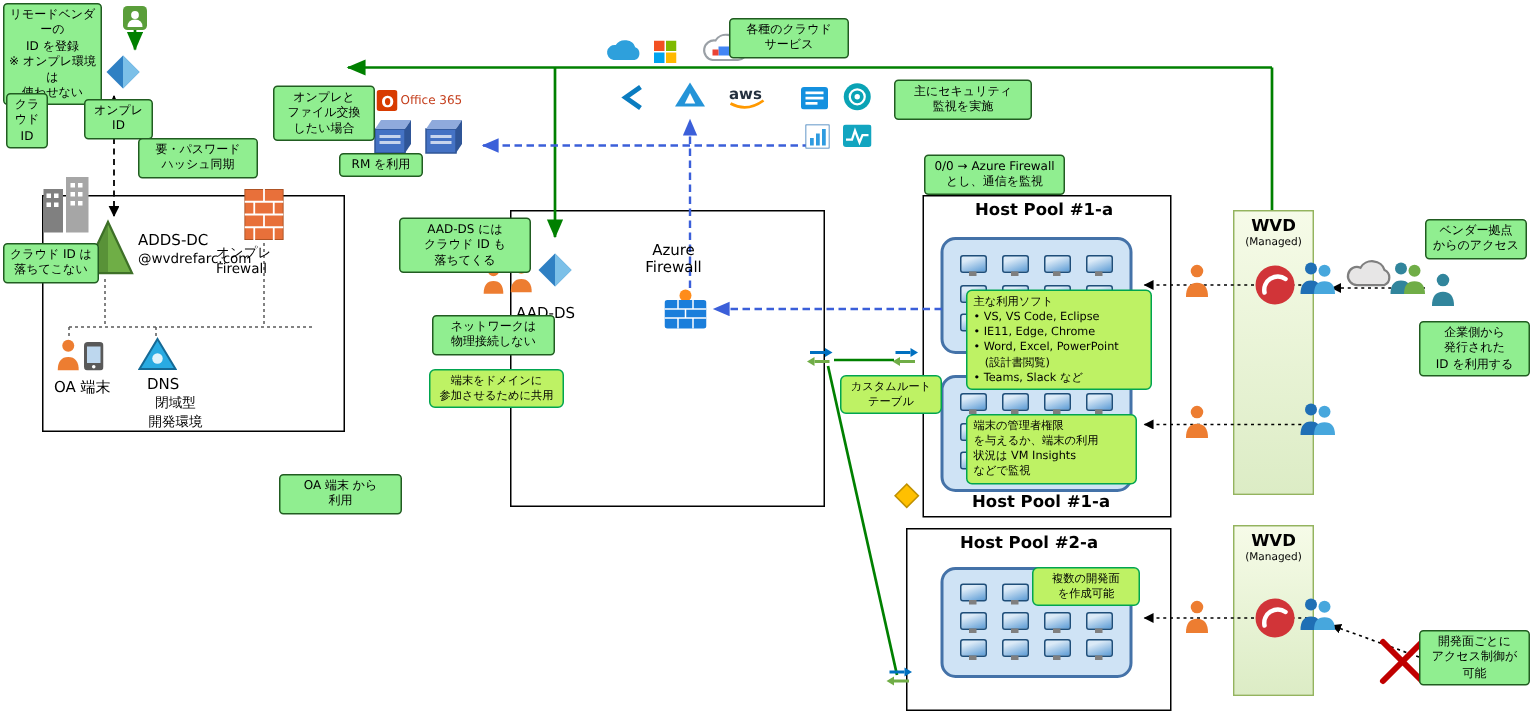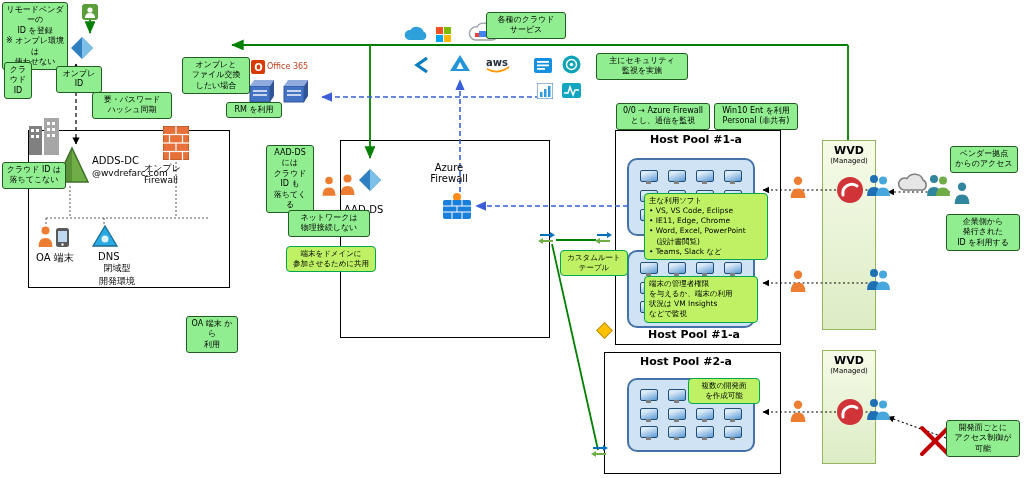--- a/index.html
+++ b/index.html
@@ -482,39 +482,37 @@
   <div class="co" style="left:2px;top:2px;width:66px">リモードベンダーの
 ID を登録
 ※ オンプレ環境は
 使わせない</div>
   <div class="co" style="left:4px;top:62px;width:28px">クラウド ID</div>
   <div class="co" style="left:56px;top:66px;width:46px">オンプレ ID</div>
   <div class="co" style="left:92px;top:92px;width:80px">要・パスワード
 ハッシュ同期</div>
   <div class="co" style="left:2px;top:162px;width:64px">クラウド ID は
 落ちてこない</div>
-  <div class="co" style="left:186px;top:316px;width:52px">OA 端末 から
+  <div class="co" style="left:186px;top:316px;width:82px">OA 端末 から
 利用</div>
   <div class="co" style="left:182px;top:57px;width:68px">オンプレと
 ファイル交換
 したい場合</div>
   <div class="co" style="left:226px;top:102px;width:56px">RM を利用</div>
-  <div class="co" style="left:266px;top:145px;width:48px">AAD-DS には
+  <div class="co" style="left:266px;top:145px;width:88px">AAD-DS には
 クラウド ID も
 落ちてくる</div>
   <div class="co" style="left:288px;top:210px;width:82px">ネットワークは
 物理接続しない</div>
   <div class="co" style="left:486px;top:12px;width:80px">各種のクラウド
 サービス</div>
   <div class="co" style="left:596px;top:53px;width:92px">主にセキュリティ
 監視を実施</div>
   <div class="co" style="left:616px;top:103px;width:94px">0/0 → Azure Firewall
 とし、通信を監視</div>
-  <div class="co" style="left:714px;top:103px;width:84px">Win10 Ent を利用
-Personal (非共有)</div>
   <div class="co" style="left:950px;top:146px;width:68px">ベンダー拠点
 からのアクセス</div>
   <div class="co" style="left:946px;top:214px;width:74px">企業側から
 発行された
 ID を利用する</div>
   <div class="co" style="left:946px;top:420px;width:74px">開発面ごとに
 アクセス制御が
 可能</div>
 
   <div class="cw" style="left:286px;top:246px;width:90px">端末をドメインに

